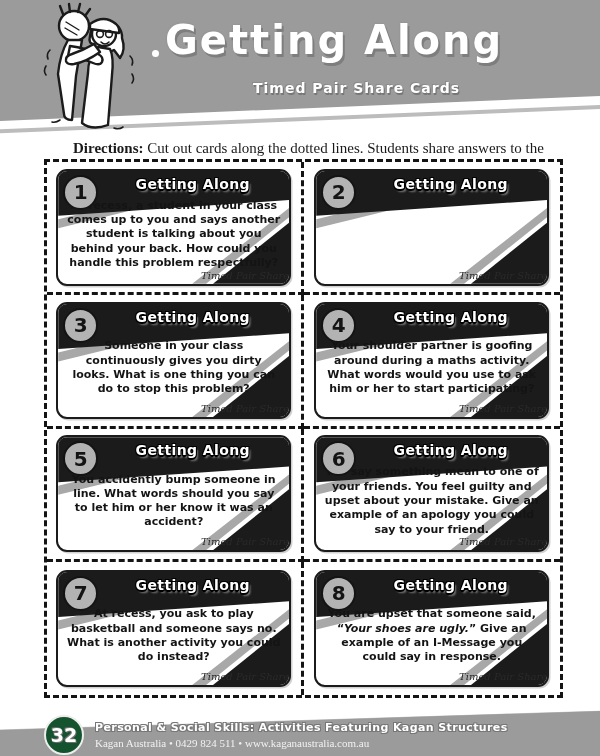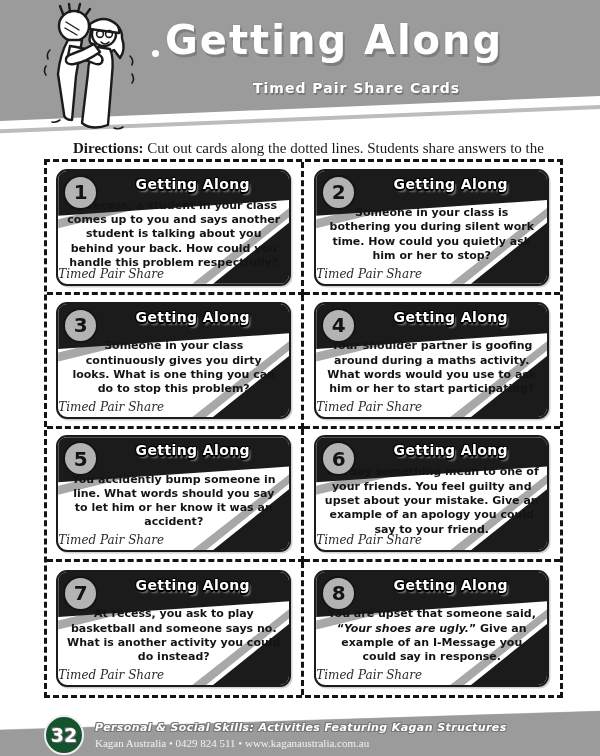--- a/index.html
+++ b/index.html
@@ -49,35 +49,35 @@
         justify-content:center;font-size:20px;font-weight:bold;color:#141414;z-index:4;}
   .card-title{position:absolute;left:48px;right:10px;top:5px;text-align:center;z-index:3;
         color:#fff;font-size:14px;font-weight:bold;letter-spacing:.4px;
         text-shadow:-1px -1px 0 #000,1px -1px 0 #000,-1px 1px 0 #000,1px 1px 0 #000,
                     0 2px 0 #000,2px 2.5px 2px rgba(130,130,130,.95);}
   .card-body{position:absolute;left:8px;right:8px;top:27px;bottom:12px;z-index:2;
         display:flex;align-items:center;justify-content:center;}
   .card-body p{margin:0;text-align:center;font-size:11px;font-weight:bold;line-height:1.3;
         color:#141414;}
   .card-body i{margin-top:40px;}
-  .card-share{position:absolute;left:0;right:0;bottom:3px;text-align:left;z-index:3;
-        font-family:"DejaVu Serif",serif;font-style:italic;font-size:12px;color:#2a2a2a;}
+  .card-share{position:absolute;left:0;right:0;bottom:3px;text-align:right;z-index:3;
+        font-family:"DejaVu Serif",serif;font-style:italic;font-size:10px;color:#2a2a2a;}
 
   
   .footer-band{position:absolute;left:0;top:700px;width:600px;height:56px;background:#9b9b9b;
         clip-path:polygon(0 30px,100% 11px,100% 56px,0 56px);z-index:1;}
   .footer-overstripe{position:absolute;left:-6px;top:720px;width:620px;height:4px;background:#c6c6c6;
         transform:rotate(-1.8deg);z-index:0;}
   .page-num{position:absolute;left:44px;top:715px;width:40px;height:40px;border-radius:50%;
         background:#14532d;border:2.5px solid #ededed;box-sizing:border-box;z-index:3;
         display:flex;align-items:center;justify-content:center;color:#fff;font-size:19px;
         font-weight:bold;text-shadow:1px 1px 0 #6f6f6f,-1px -1px 0 #6f6f6f;}
   .footer-line1{position:absolute;left:95px;top:721px;z-index:3;color:#fff;font-size:11px;
         font-weight:bold;letter-spacing:.4px;
-        text-shadow:1px 1px 0 #767676,-1px -1px 0 #767676,1px -1px 0 #767676,-1px 1px 0 #767676;font-style:italic;}
+        text-shadow:1px 1px 0 #767676,-1px -1px 0 #767676,1px -1px 0 #767676,-1px 1px 0 #767676;}
   .footer-line2{position:absolute;left:95px;top:737px;z-index:3;color:#f2f2f2;
         font-family:"Liberation Serif",serif;font-size:11px;text-align:center;}
 </style>
 </head>
 <body>
 
 <div class="page">
 
   <div class="header-understripe"></div>
   <div class="header-band"></div>
@@ -134,23 +134,20 @@
     </div>
 
     <div class="cell rowline">
       <div class="card">
         <div class="sw-gray"></div>
         <div class="sw-black"></div>
         <div class="cr-gray"></div>
         <div class="cr-black"></div>
         <div class="num-badge">2</div>
         <div class="card-title">Getting Along</div>
-        <div class="card-body">
-            <p>Someone in your class is bothering you during silent work time. How could you quietly ask him or her to stop?</p>
-          </div>
         <div class="card-share">Timed Pair Share</div>
       </div>
     </div>
 
     <div class="cell col1 rowline">
       <div class="card">
         <div class="sw-gray"></div>
         <div class="sw-black"></div>
         <div class="cr-gray"></div>
         <div class="cr-black"></div>

